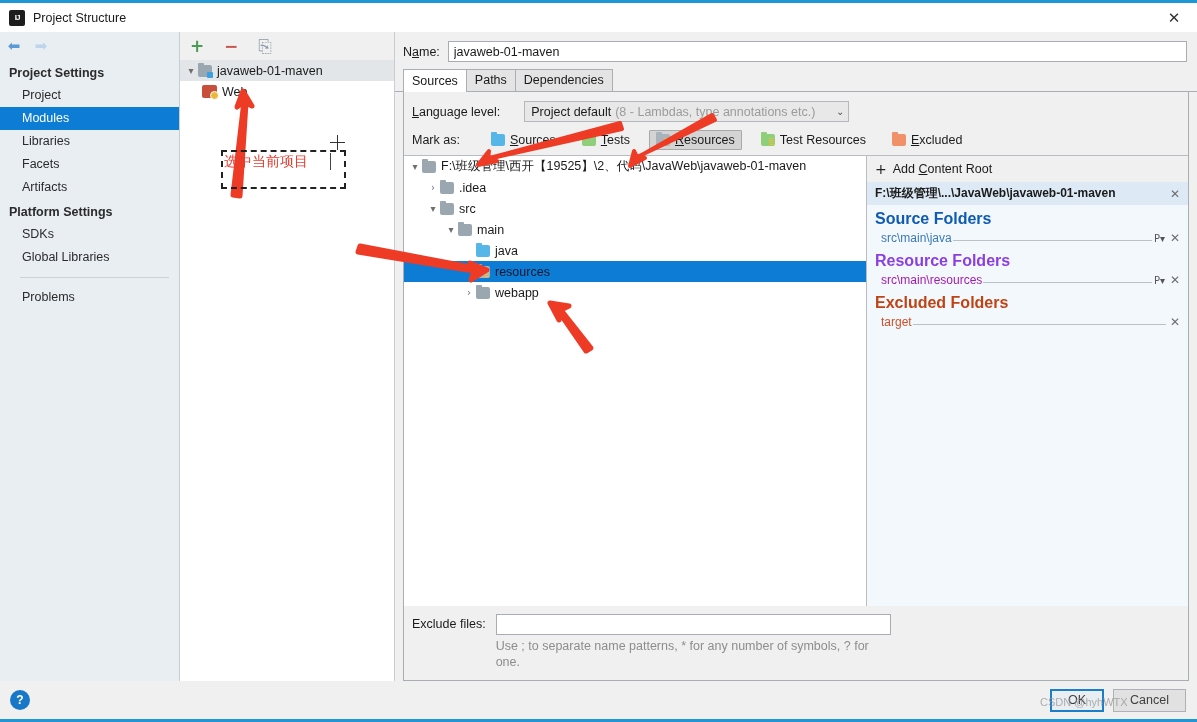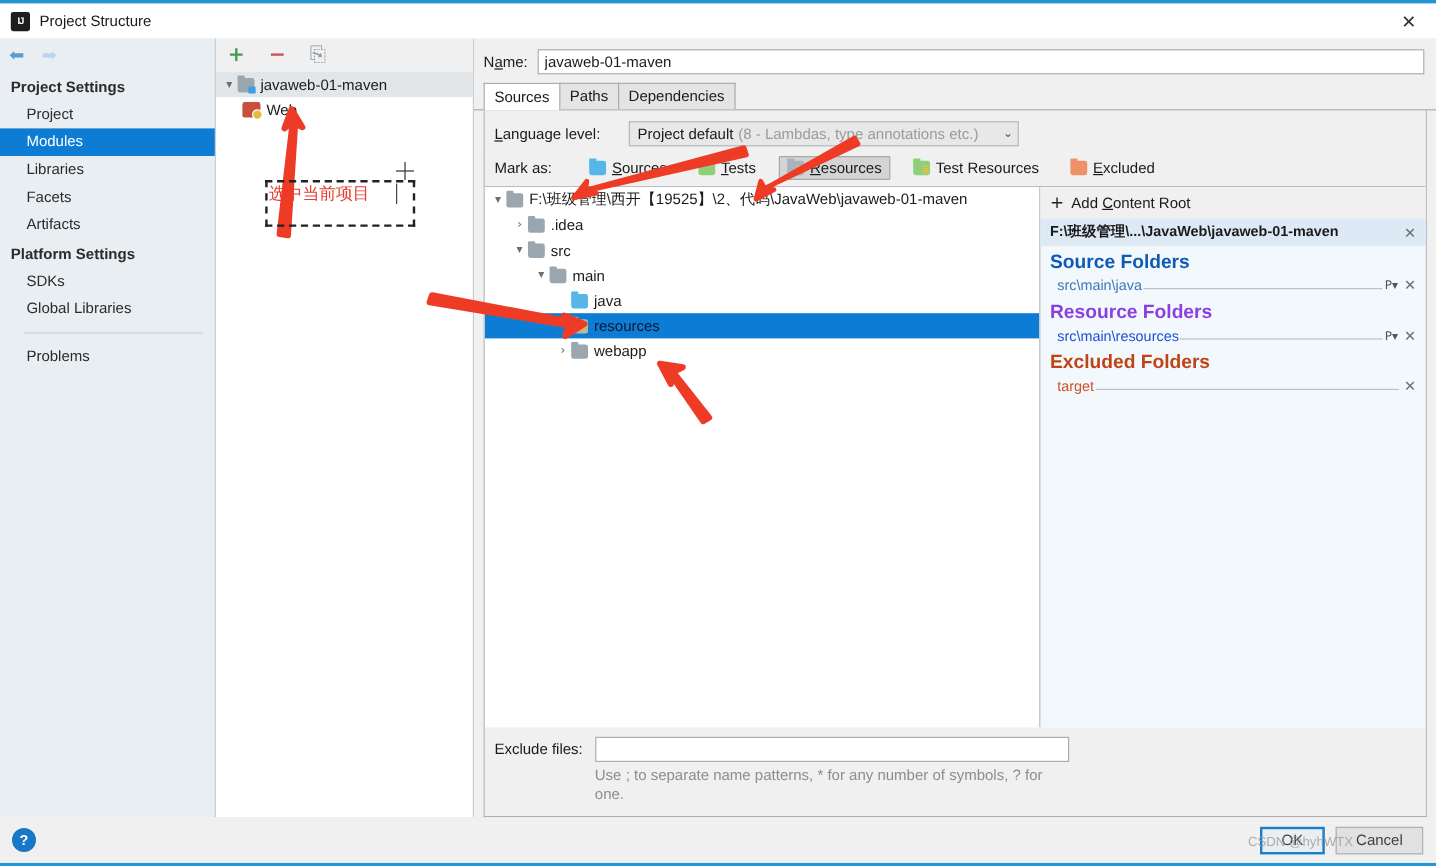--- a/index.html
+++ b/index.html
@@ -352,21 +352,21 @@
   .fld-group-title.exc { color: #bf4314; }
   .fld-row {
     display: flex; align-items: center;
     padding: 1px 6px 2px 14px;
     font-size: 12px;
   }
   .fld-name {
     white-space: nowrap;
   }
   .fld-name.src { color: #3b79b8; }
-  .fld-name.res { color: #1d4ed8; text-align: right; }
+  .fld-name.res { color: #a21caf; text-align: right; }
   .fld-name.exc { color: #d0502a; }
   .fld-line {
     flex: 1; height: 1px; background: #b9c1c8; margin: 0 2px 0 1px;
     align-self: flex-end; margin-bottom: 4px;
   }
   .pkg-btn {
     font-size: 10px; color: #555; cursor: pointer; margin-right: 3px;
     white-space: nowrap; font-family: "DejaVu Sans", sans-serif;
   }
 

